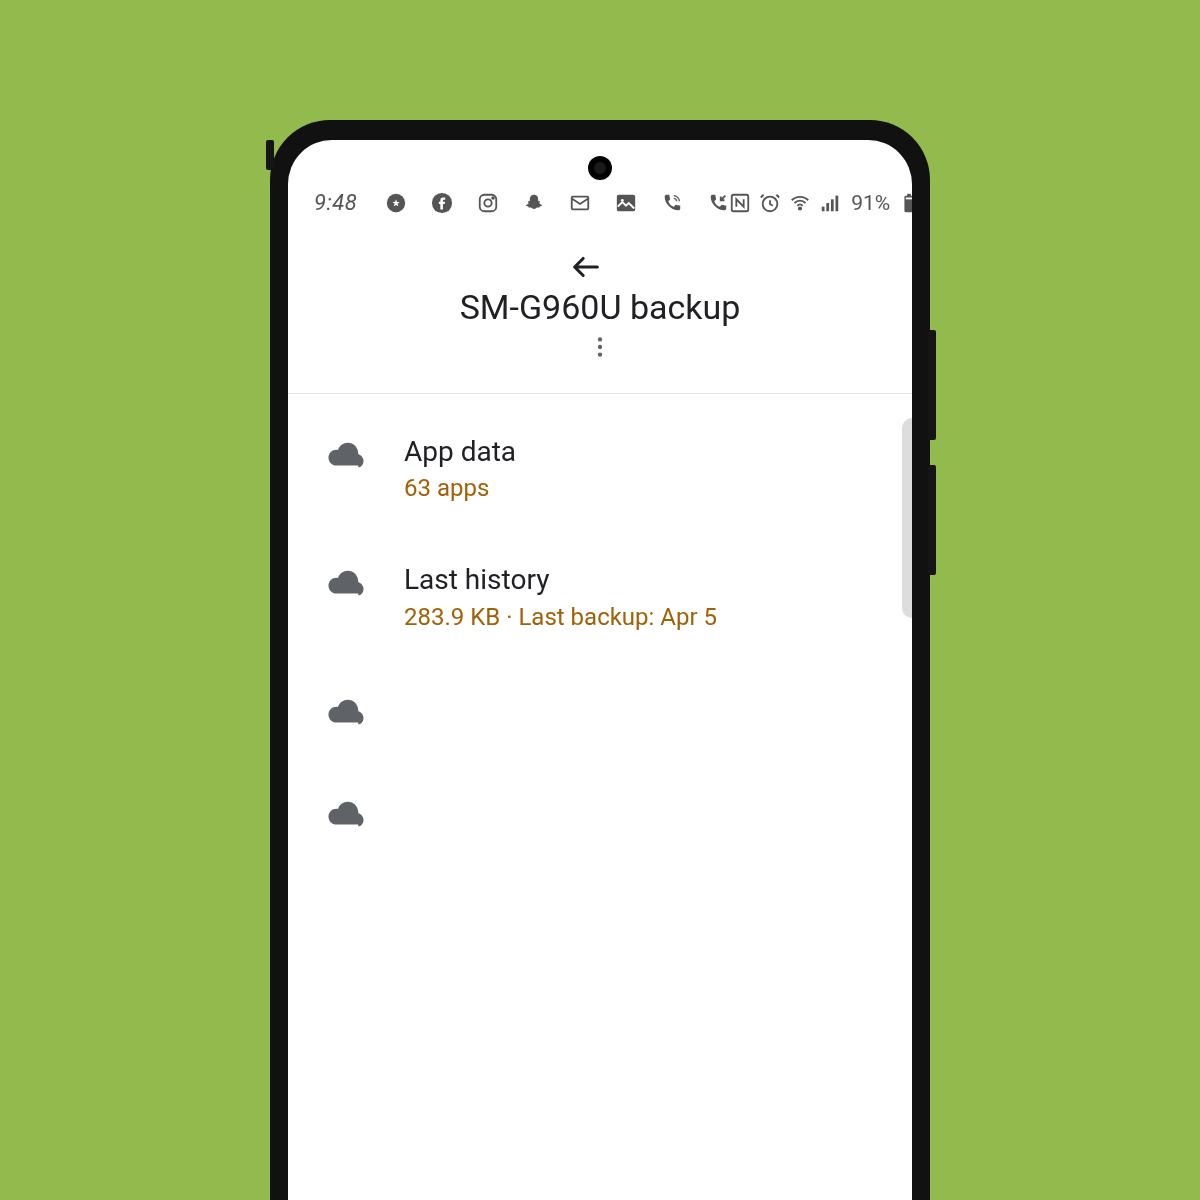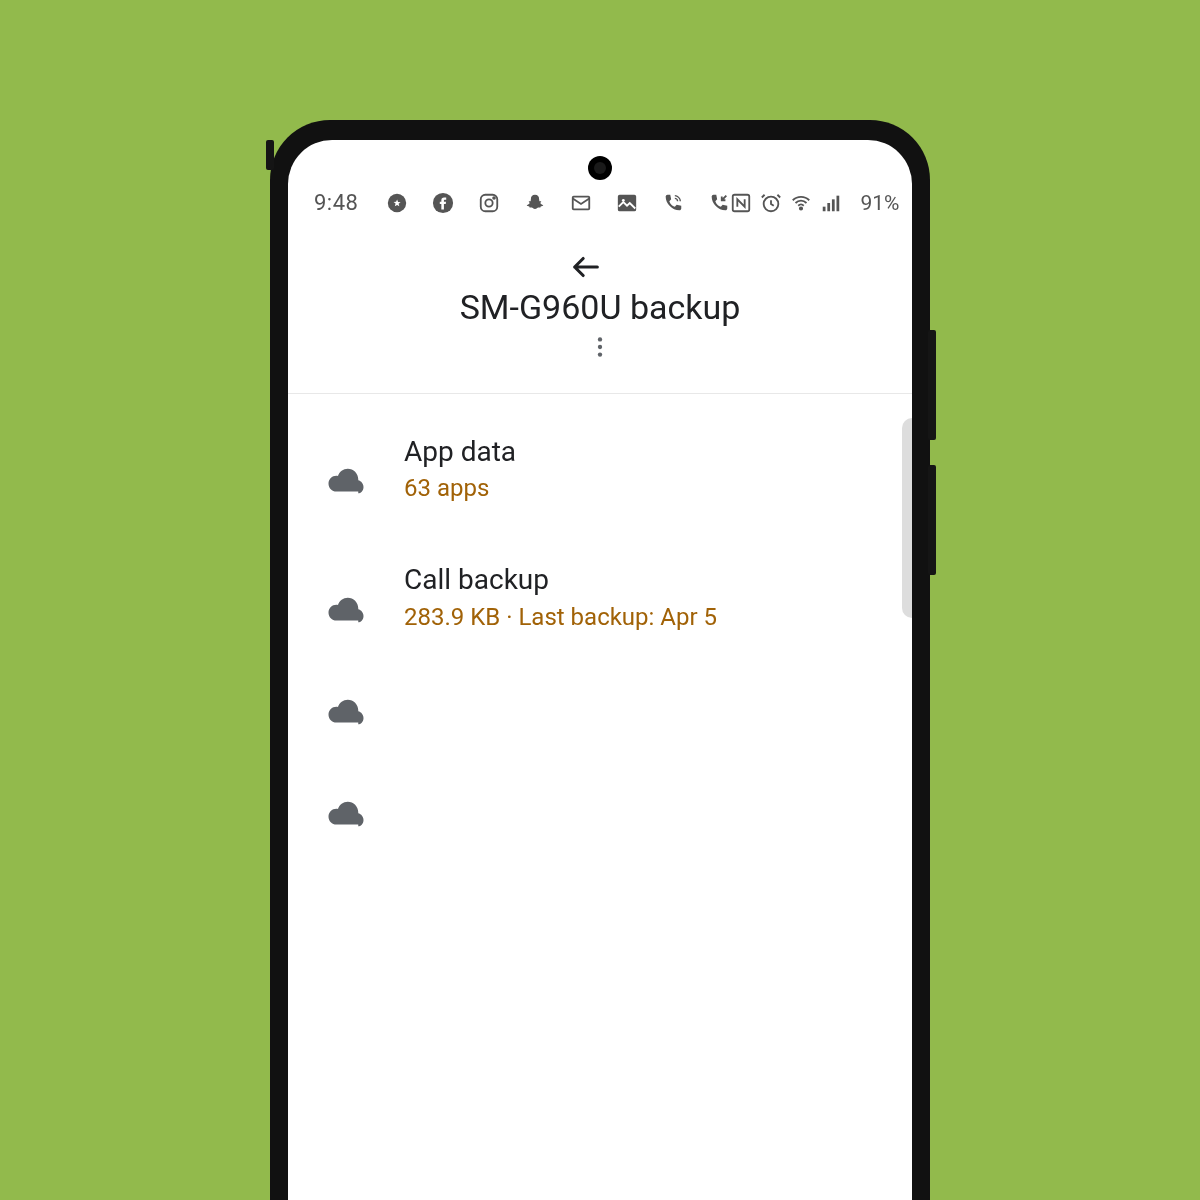--- a/index.html
+++ b/index.html
@@ -68,31 +68,32 @@
     align-items: center;
     padding: 50px 26px 10px 26px;
     color: #555;
     font-size: 22px;
   }
   .status-left {
     display: flex;
     align-items: center;
     gap: 24px;
     flex: 0 0 auto;
+    font-style: italic;
   }
   .status-time { color: #555; font-weight: 400; letter-spacing: 0.5px; margin-right: 4px;}
   .status-right {
     margin-left: auto;
     display: flex;
     align-items: center;
     gap: 8px;
   }
   .sicon { width: 22px; height: 22px; display: inline-flex; align-items: center; justify-content: center; }
   .sicon svg { width: 100%; height: 100%; }
-  .batt-text { font-size: 21px; color: #555; margin-left: 10px; }
+  .batt-text { font-size: 21px; color: #555; margin-left: 2px; }
 
   
   .appbar {
     display: flex;
     align-items: center;
     padding: 22px 22px 26px 22px;
     border-bottom: 1px solid #e8e8e8;
     flex-direction: column;
   }
   .back-btn {
@@ -110,21 +111,21 @@
   .more-btn {
     width: 40px; height: 40px;
     display: flex; align-items: center; justify-content: center;
     cursor: pointer;
   }
 
   
   .list { padding: 10px 0; }
   .list-item {
     display: flex;
-    align-items: flex-end;
+    align-items: flex-start;
     padding: 30px 32px 30px 34px;
     cursor: pointer;
   }
   .item-icon {
     width: 48px;
     display: flex; justify-content: center;
     margin-right: 34px;
     flex-shrink: 0;
   }
   .item-text { flex: 1; }
@@ -285,21 +286,21 @@
         </div>
       </div>
 
       <div class="list-item">
         <div class="item-icon">
           <svg width="42" height="42" viewBox="0 0 24 24" fill="#5f6368">
               <path d="M19 18H6.5C4 18 2 16 2 13.5S4 9 6.5 9c.3 0 .6 0 .9.1C8.2 6.7 10.4 5 13 5c3.3 0 6 2.7 6 6 0 .2 0 .4 0 .6 1.7.4 3 2 3 3.9 0 2.1-1.7 3.5-3 3.5z"></path>
             </svg>
         </div>
         <div class="item-text">
-          <div class="item-title">Call backup</div>
+          <div class="item-title">Last history</div>
           <div class="item-sub">283.9 KB · Last backup: Apr 5</div>
         </div>
       </div>
 
       <div class="list-item">
         <div class="item-icon">
           <svg width="42" height="42" viewBox="0 0 24 24" fill="#5f6368">
               <path d="M19 18H6.5C4 18 2 16 2 13.5S4 9 6.5 9c.3 0 .6 0 .9.1C8.2 6.7 10.4 5 13 5c3.3 0 6 2.7 6 6 0 .2 0 .4 0 .6 1.7.4 3 2 3 3.9 0 2.1-1.7 3.5-3 3.5z"></path>
             </svg>
         </div>

